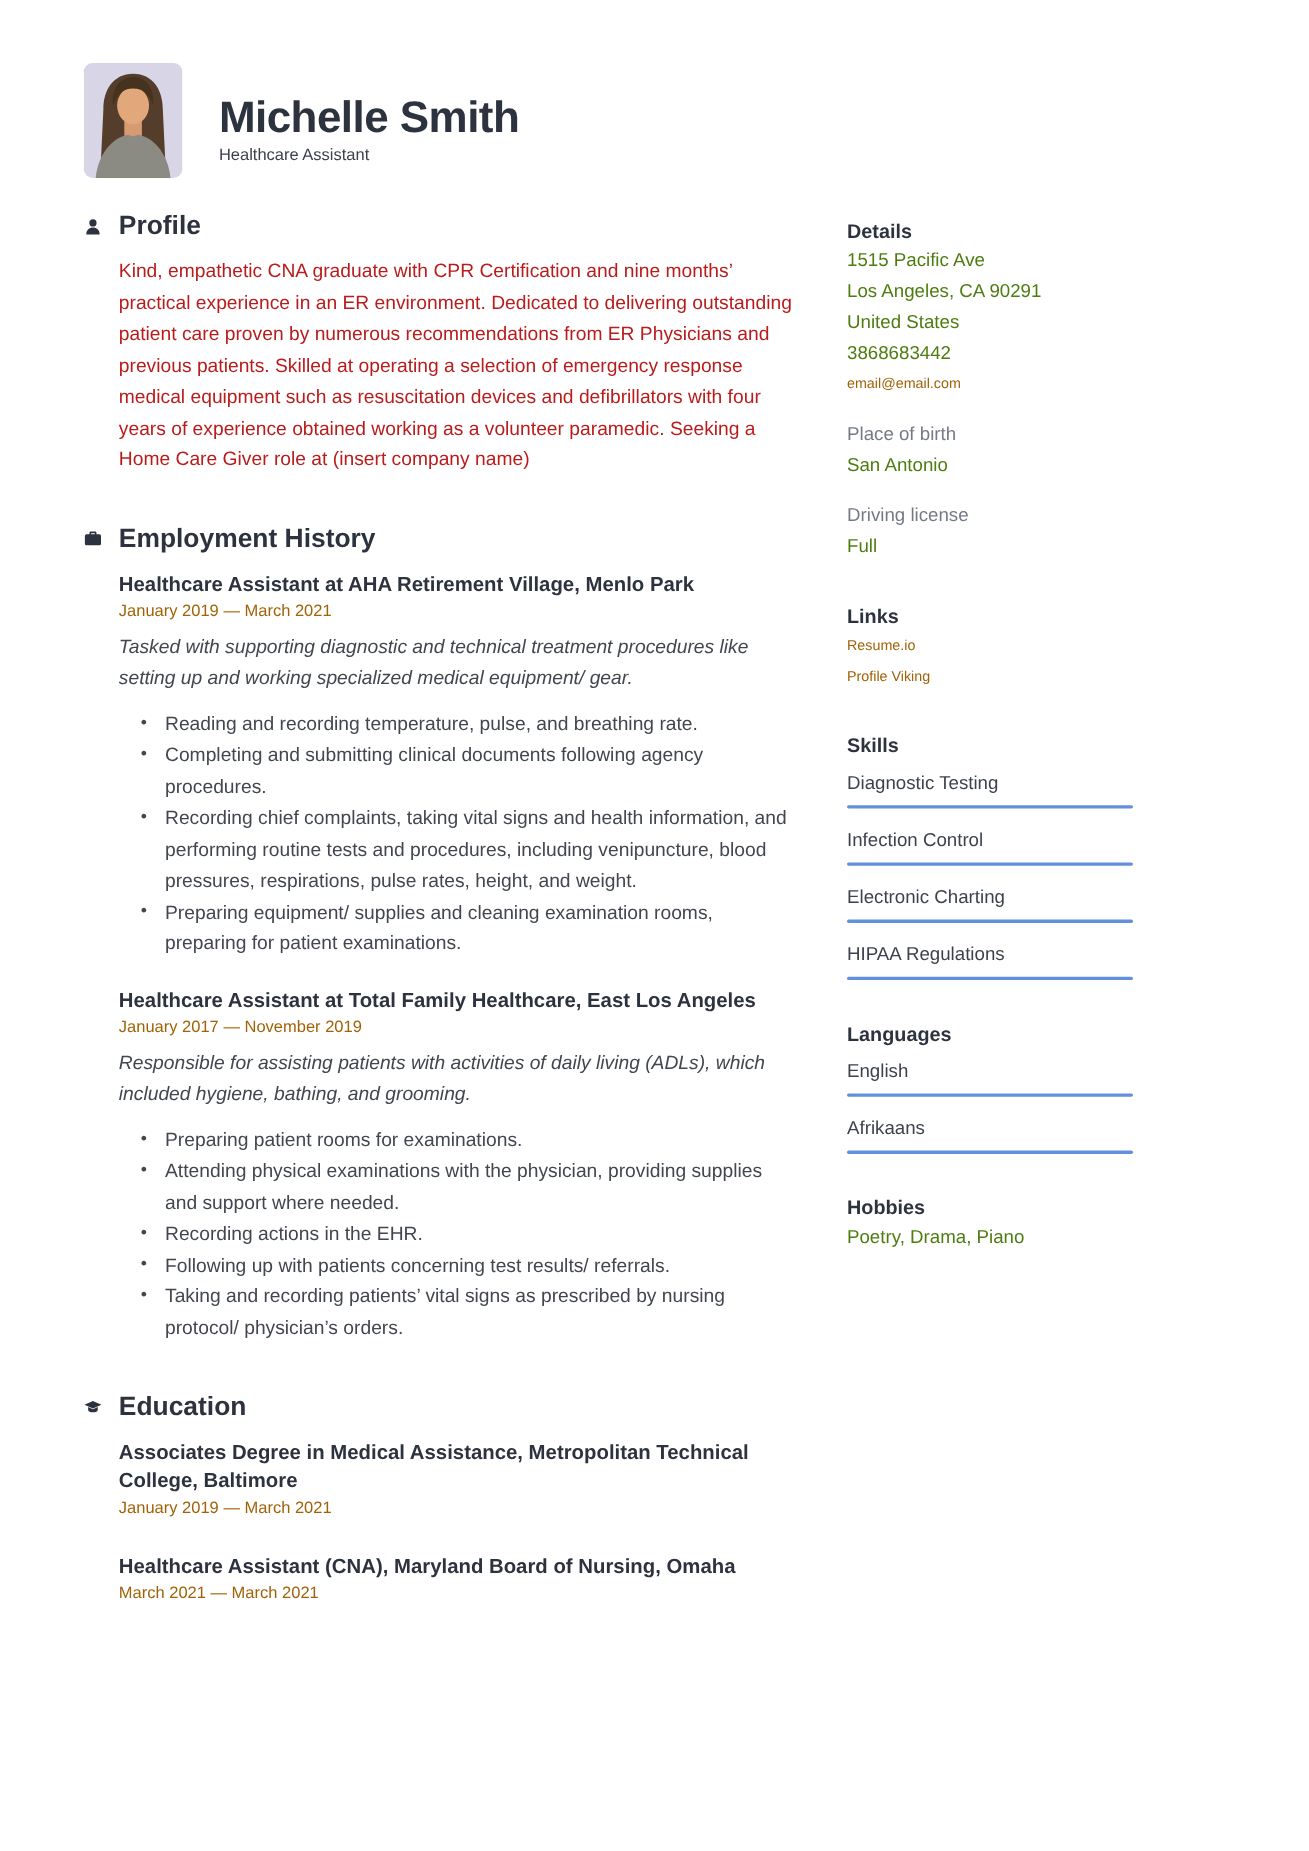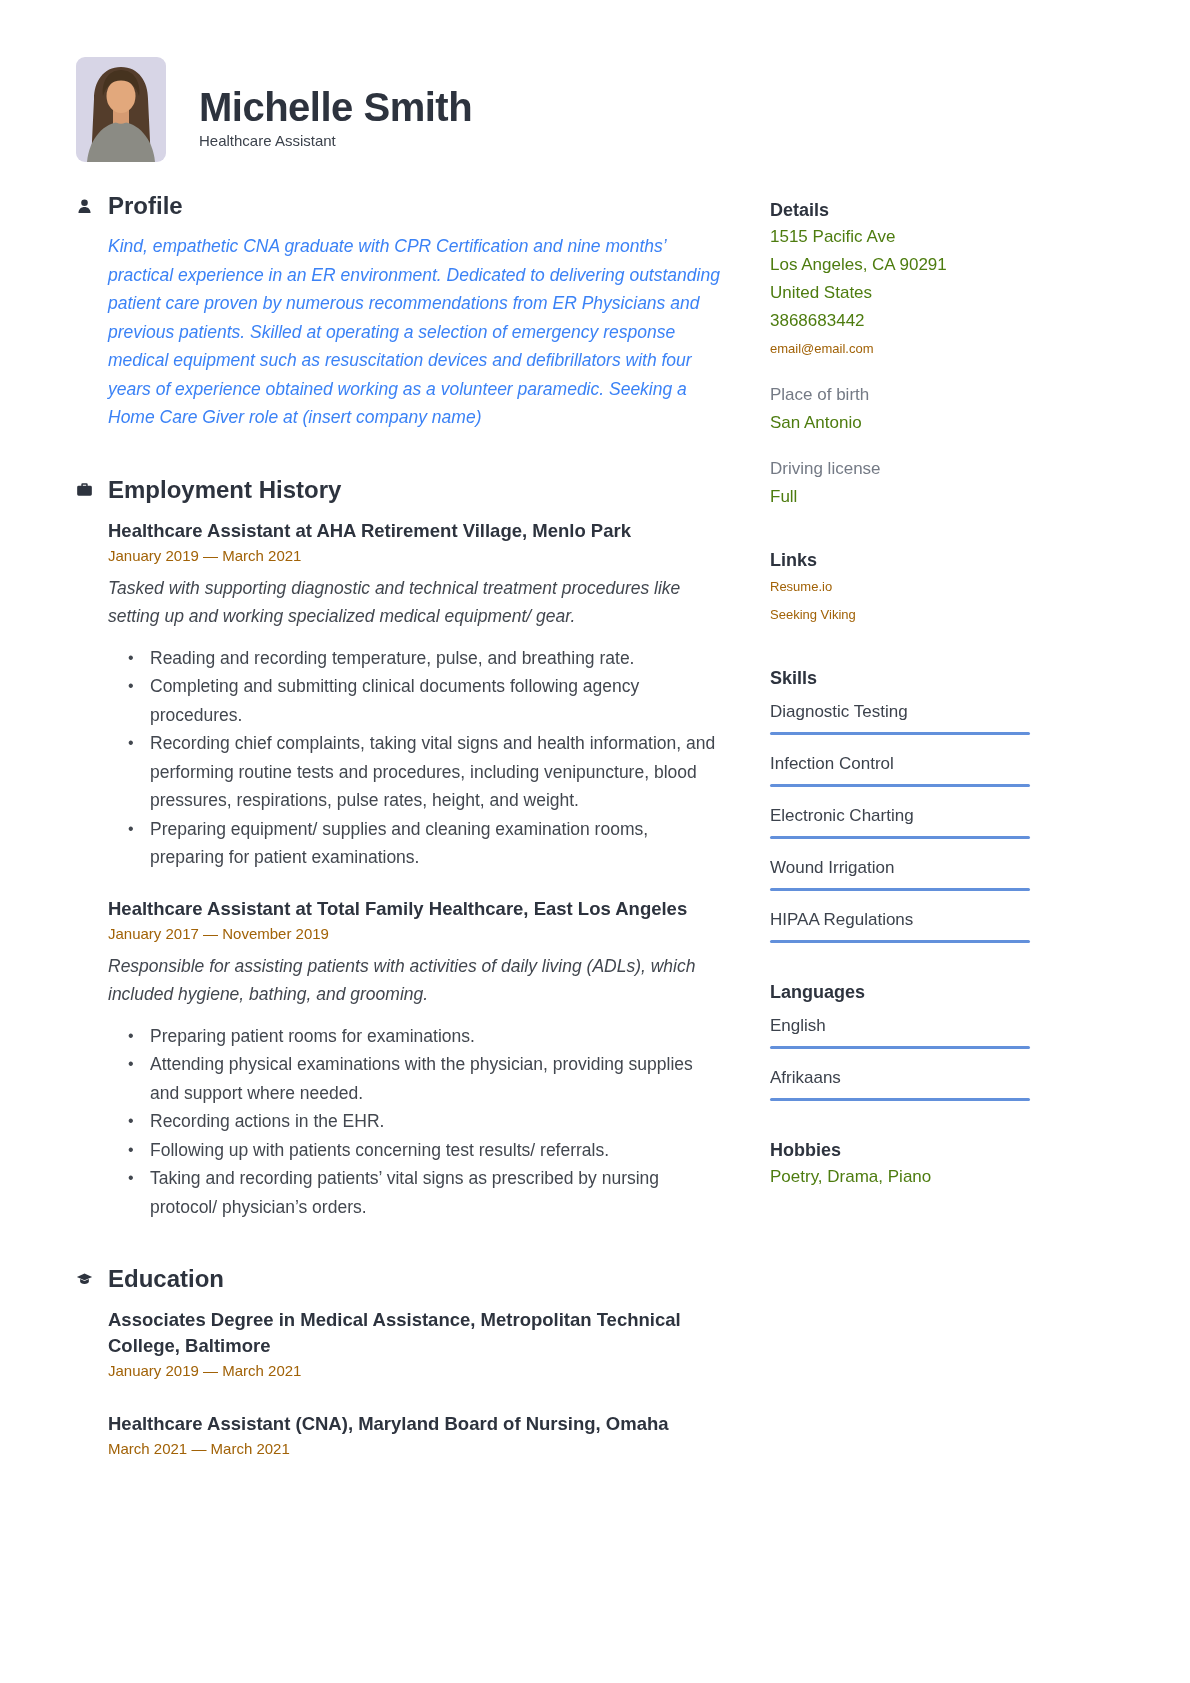--- a/index.html
+++ b/index.html
@@ -31,21 +31,21 @@
   section.block { margin-bottom: 44px; }
   h2.section-heading {
     display: flex; align-items: center;
     font-size: 24px; font-weight: 700; color: #2d333e;
     margin-bottom: 8px;
   }
   .sec-icon { width: 17px; height: 17px; margin-right: 15px; flex: 0 0 auto; display: inline-flex; }
   .sec-icon svg { width: 100%; height: 100%; fill: #2d333e; }
   .indent { margin-left: 32px; }
 
-  p.lead { font-style: italic; font-size: 17.5px; line-height: 28.5px; color: #3b82f6; margin-top: 12px; }
+  p.lead { font-size: 17.5px; line-height: 28.5px; color: #b91c1c; margin-top: 12px; }
 
   article.job { margin-top: 24px; }
   article.job:first-of-type, .edu-item:first-of-type { margin-top: 14px; }
   .edu-item { margin-top: 32px; }
   h3.item-title { font-size: 18.5px; font-weight: 700; color: #2d333e; line-height: 26px; }
   .item-dates { font-size: 15px; color: #a16207; margin-top: 3px; }
   p.job-summary { font-style: italic; font-size: 17.5px; line-height: 28.5px; color: #42474f; margin-top: 10px; }
   ul.job-bullets { list-style: none; margin-top: 13px; }
   ul.job-bullets li {
     position: relative; padding-left: 22px; margin-left: 20px;
@@ -185,39 +185,35 @@
       </div>
 
       <div>
         <div class="side-label">Driving license</div>
         <div class="side-line">Full</div>
       </div>
 
       <div class="side-gap">
         <div class="side-heading">Links</div>
         <a href="#" class="side-link">Resume.io</a>
-        <a href="#" class="side-link">Seeking Viking</a>
+        <a href="#" class="side-link">Profile Viking</a>
       </div>
 
       <div class="side-gap">
         <div class="side-heading">Skills</div>
         <div class="meter-item">
           <div class="meter-label">Diagnostic Testing</div>
           <div class="meter-bar"></div>
         </div>
         <div class="meter-item">
           <div class="meter-label">Infection Control</div>
           <div class="meter-bar"></div>
         </div>
         <div class="meter-item">
           <div class="meter-label">Electronic Charting</div>
-          <div class="meter-bar"></div>
-        </div>
-        <div class="meter-item">
-          <div class="meter-label">Wound Irrigation</div>
           <div class="meter-bar"></div>
         </div>
         <div class="meter-item">
           <div class="meter-label">HIPAA Regulations</div>
           <div class="meter-bar"></div>
         </div>
       </div>
 
       <div class="side-gap">
         <div class="side-heading">Languages</div>

